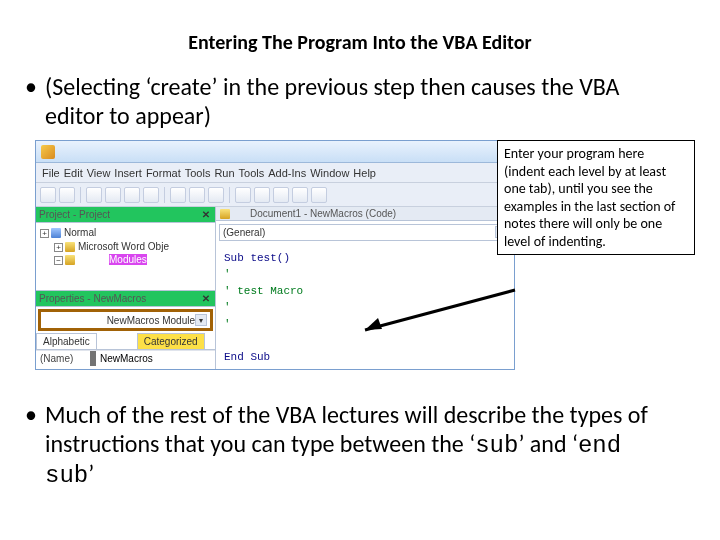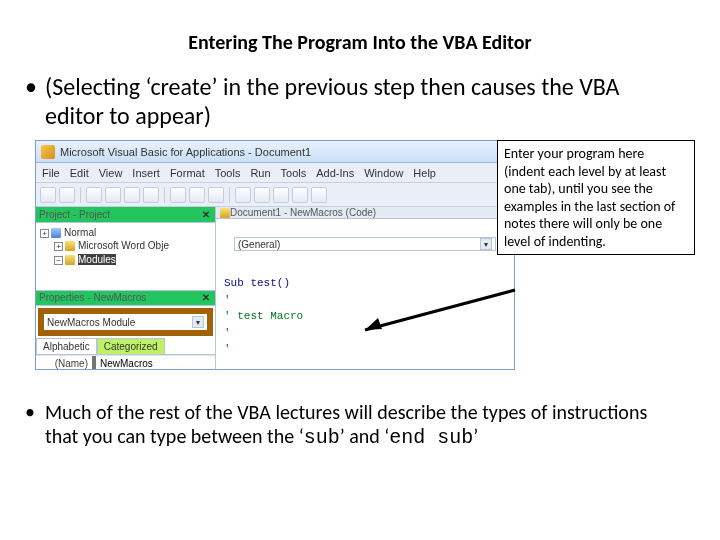--- a/index.html
+++ b/index.html
@@ -62,21 +62,21 @@
   .vba-icon {
     width: 14px; height: 14px;
     background: linear-gradient(135deg,#f6c949,#d98b1f);
     border-radius: 2px;
   }
   .vba-menubar {
     height: 20px;
     background: #e9eef7;
     display: flex;
     align-items: center;
-    gap: 10px;
+    gap: 4px;
     padding: 0 6px;
     font-size: 11px;
     color: #333;
     border-bottom: 1px solid #c8d0de;
   }
   .vba-toolbar {
     height: 24px;
     background: #e9eef7;
     display: flex;
     align-items: center;
@@ -121,64 +121,65 @@
     flex: 0 0 68px;
     background:#fff;
     border-bottom:1px solid #b8c4d8;
     font-size:10px;
     padding:3px 4px;
     color:#333;
     line-height:1.35;
     overflow:hidden;
   }
   .proj-explorer .line { white-space:nowrap; }
-  .proj-explorer .sel { background:#404040;color:#fff;display:inline; }
+  .proj-explorer .sel { background:#d946ef;color:#fff;display:inline;margin-left:31px; }
   .tree-ico {
     display:inline-block;width:10px;height:10px;
     background:#9cb8da;border-radius:1px;margin-right:3px;vertical-align:middle;
   }
   .tree-ico.y { background:linear-gradient(#f9e27a,#d6a323); }
   .tree-ico.b { background:linear-gradient(#a2c7ff,#4d82d6); }
   .plus { display:inline-block;width:9px;height:9px;border:1px solid #888;line-height:7px;text-align:center;font-size:8px;margin-right:2px;color:#333;background:#fff;}
 
   .props {
     flex: 1;
     background:#fff;
     font-size:10px;
   }
   .props-tabs {
     display:flex;
     border-bottom:1px solid #b8c4d8;
+    gap:40px;
   }
   .props-tab {
-    padding:2px 6px;font-size:10px;color:#333;border:1px solid #b8c4d8;border-bottom:none;background:#bef264;
+    padding:2px 6px;font-size:10px;color:#333;border:1px solid #b8c4d8;border-bottom:none;background:#fde047;
   }
   .props-tab.active{background:#fff;}
   .props-row { display:flex;border-top:1px solid #e0e4ec; }
   .props-row div { padding:2px 4px;font-size:10px; }
-  .props-row div:first-child { width:60px;border-right:4px solid #737373;color:#444;text-align:right;}
+  .props-row div:first-child { width:60px;border-right:6px solid #737373;color:#444;}
   .props-drop {
-    display:flex;align-items:center;justify-content:space-between;
-    padding:2px 3px;border:6px solid #a16207;margin:2px;font-size:10px;color:#333;
+    display:flex;align-items:center;justify-content:flex-end;
+    padding:2px 3px;border:3px solid #a16207;margin:2px;font-size:10px;color:#333;
   }
   .dd-ar {width:12px;height:12px;background:#e4eaf3;border:1px solid #b8c4d8;display:flex;align-items:center;justify-content:center;font-size:8px;}
 
   .vba-right {
     flex:1;
     background:#fff;
     display:flex;
     flex-direction:column;
   }
   .code-title {
     height:16px;background:#e4eaf3;border-bottom:1px solid #b8c4d8;
-    font-size:10px;display:flex;align-items:center;gap:0;padding:0 4px;color:#555;
+    font-size:10px;display:flex;align-items:center;gap:20px;padding:0 4px;color:#555;
   }
   .code-title .mi { width:10px;height:10px;background:linear-gradient(#f9e27a,#d6a323);border-radius:1px;}
   .code-dd {
-    height:18px;background:#fff;border:1px solid #b8c4d8;margin:18px;
+    height:18px;background:#fff;border:1px solid #b8c4d8;margin:3px;
     display:flex;align-items:center;justify-content:space-between;
     padding:0 3px;font-size:10px;color:#333;
   }
   .code-area {
     flex:1;padding:6px 8px;
     font-family: Consolas, "Courier New", monospace;
     font-size:11px;color:#0a0a88;
     line-height:1.5;
     white-space:pre;
     filter:blur(0.3px);
@@ -199,21 +200,21 @@
     padding: 4px 6px;
   }
   .arrow {
     position:absolute;
     width:170px;height:55px;
     top:145px;left:350px;
     pointer-events:none;
   }
 
   .bullet-bottom {
-    font-size: 20px;
+    font-size: 24px;
     padding: 20px 40px 0 45px;
     position: relative;
   }
   .bullet-bottom::before {
     content: "•";
     position: absolute;
     left: 25px;
   }
   .mono { font-family: "Courier New", monospace; }
 </style>
@@ -222,21 +223,20 @@
 
 <h1 class="slide-title">Entering The Program Into the VBA Editor</h1>
 
 <p class="bullet-top">(Selecting ‘create’ in the previous step then causes the VBA editor to appear)</p>
 
 <div class="middle-row">
 
   <div class="vba-window">
     <div class="vba-titlebar">
       <span class="vba-icon"></span>
-      <span>Microsoft Visual Basic for Applications - Document1</span>
     </div>
     <div class="vba-menubar">
       <span>File</span>
       <span>Edit</span>
       <span>View</span>
       <span>Insert</span>
       <span>Format</span>
       <span>Tools</span>
       <span>Run</span>
       <span>Tools</span>

